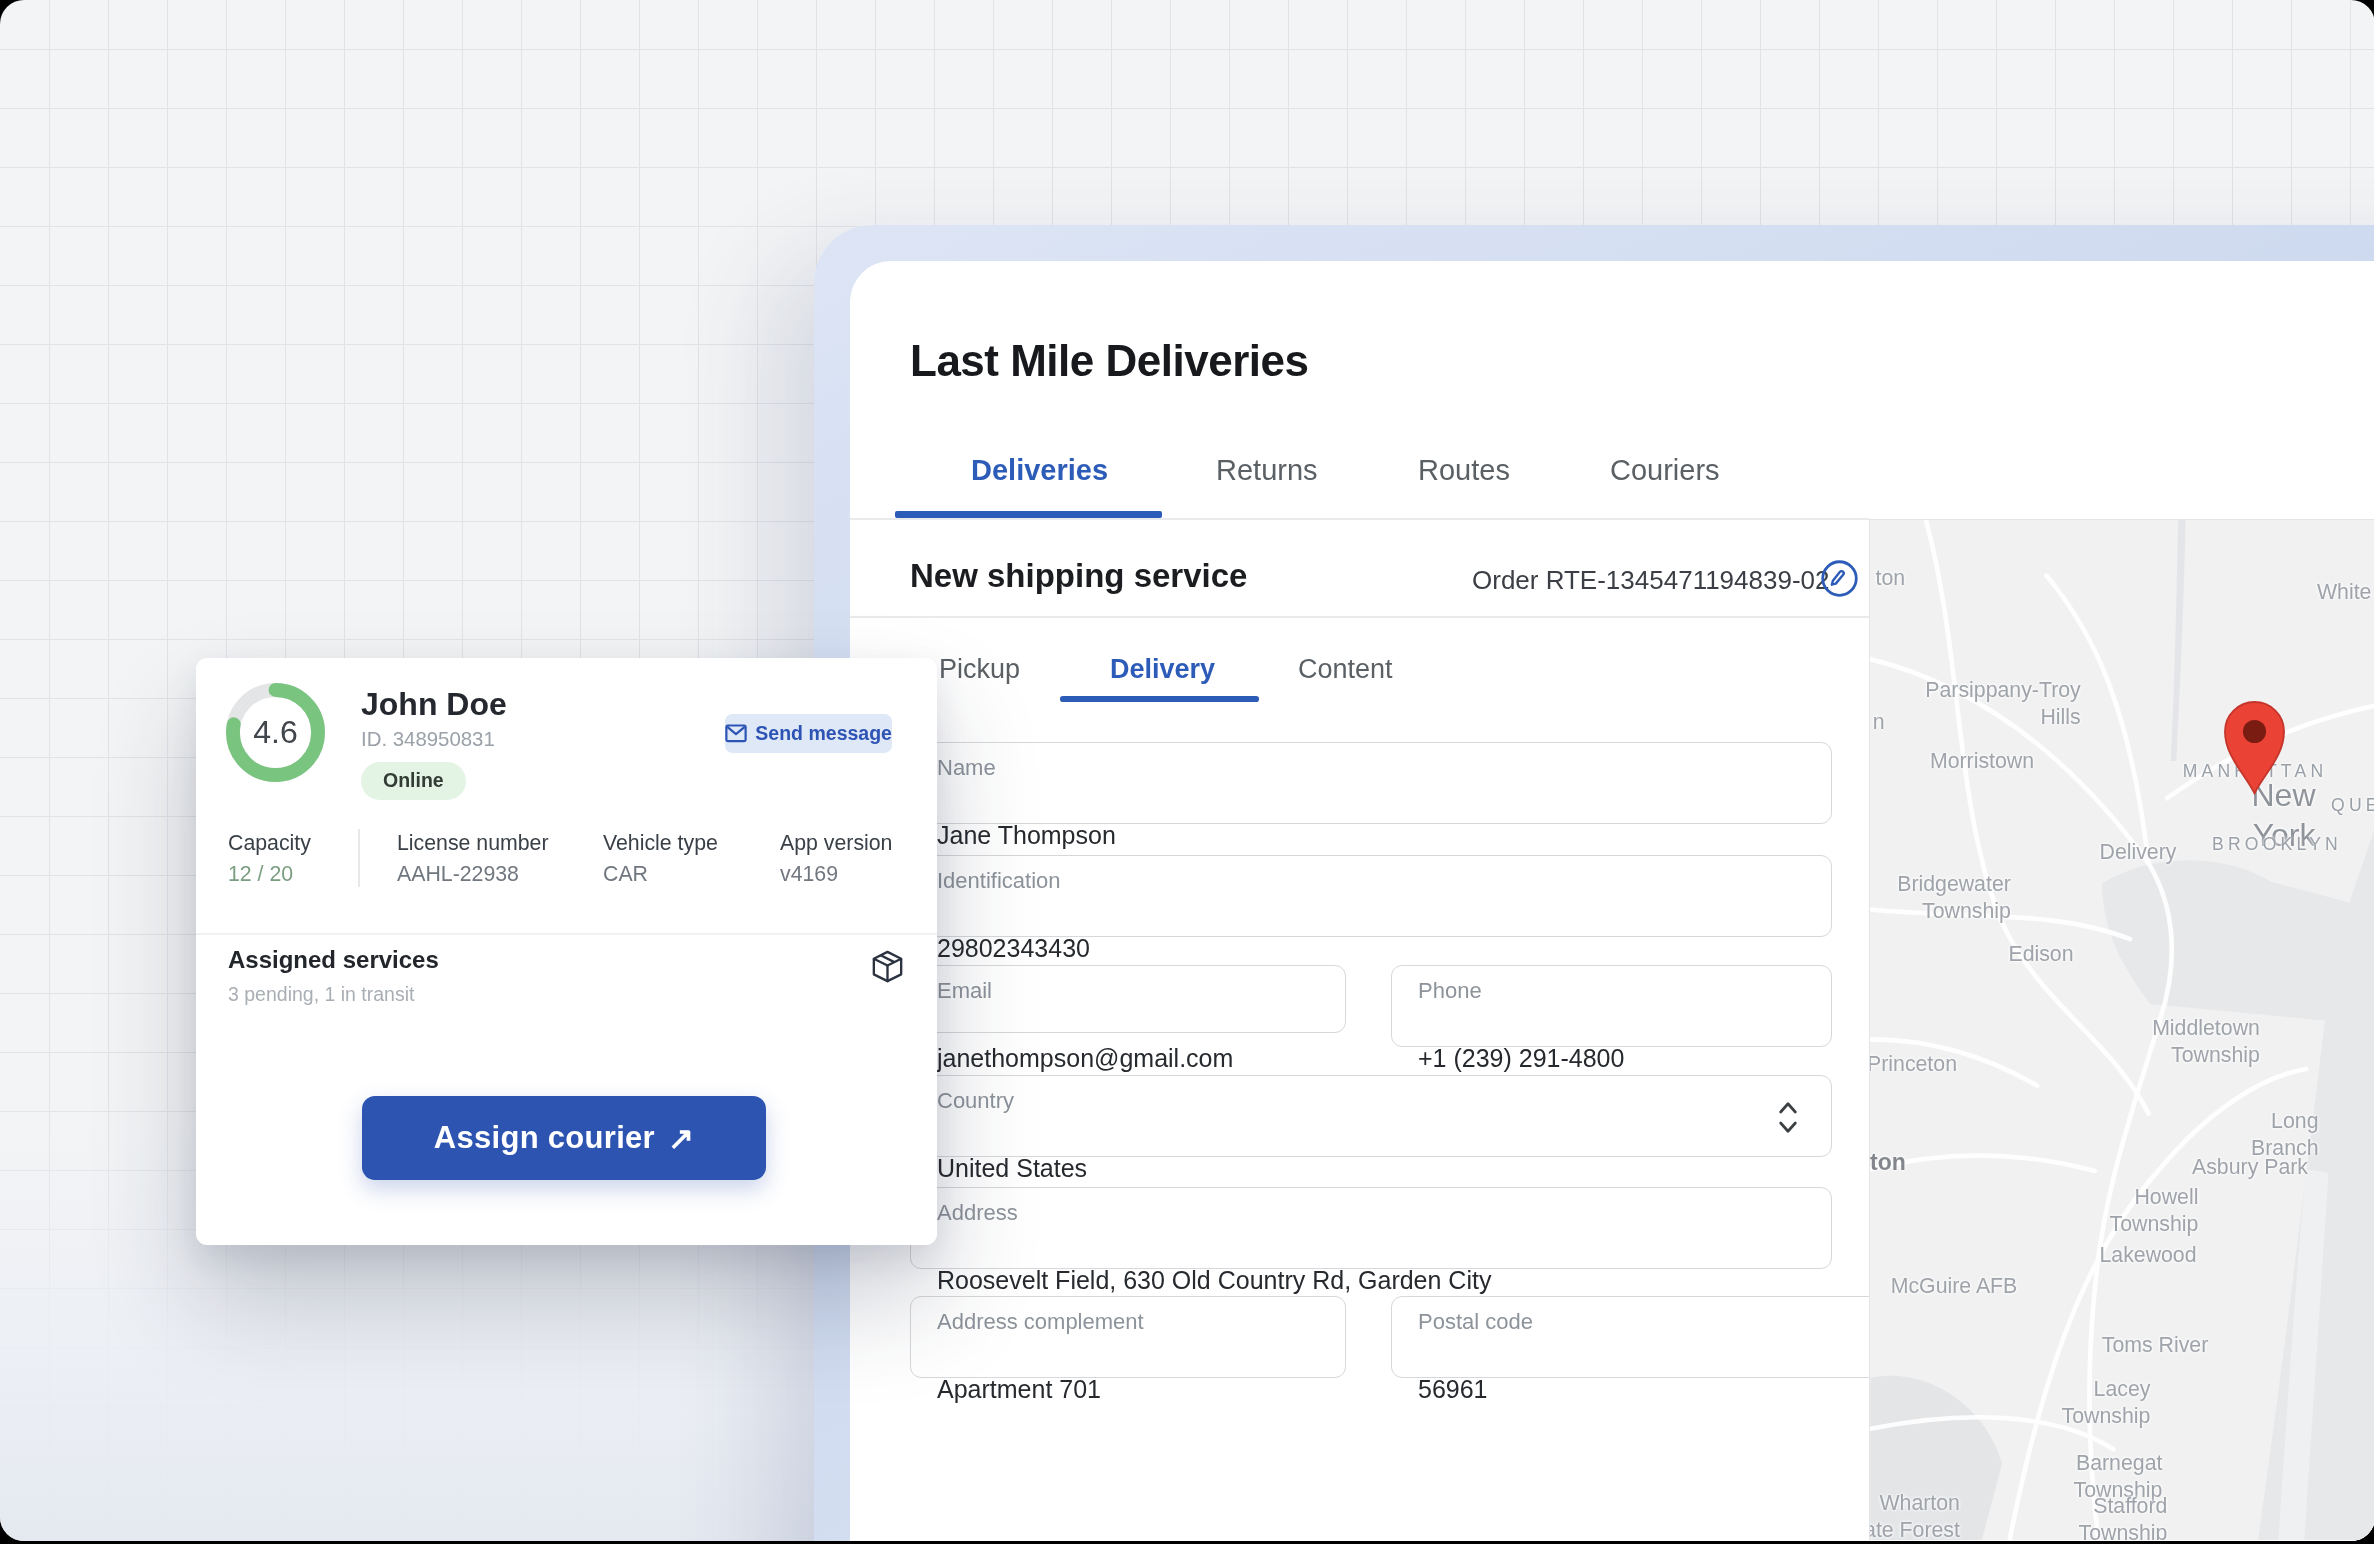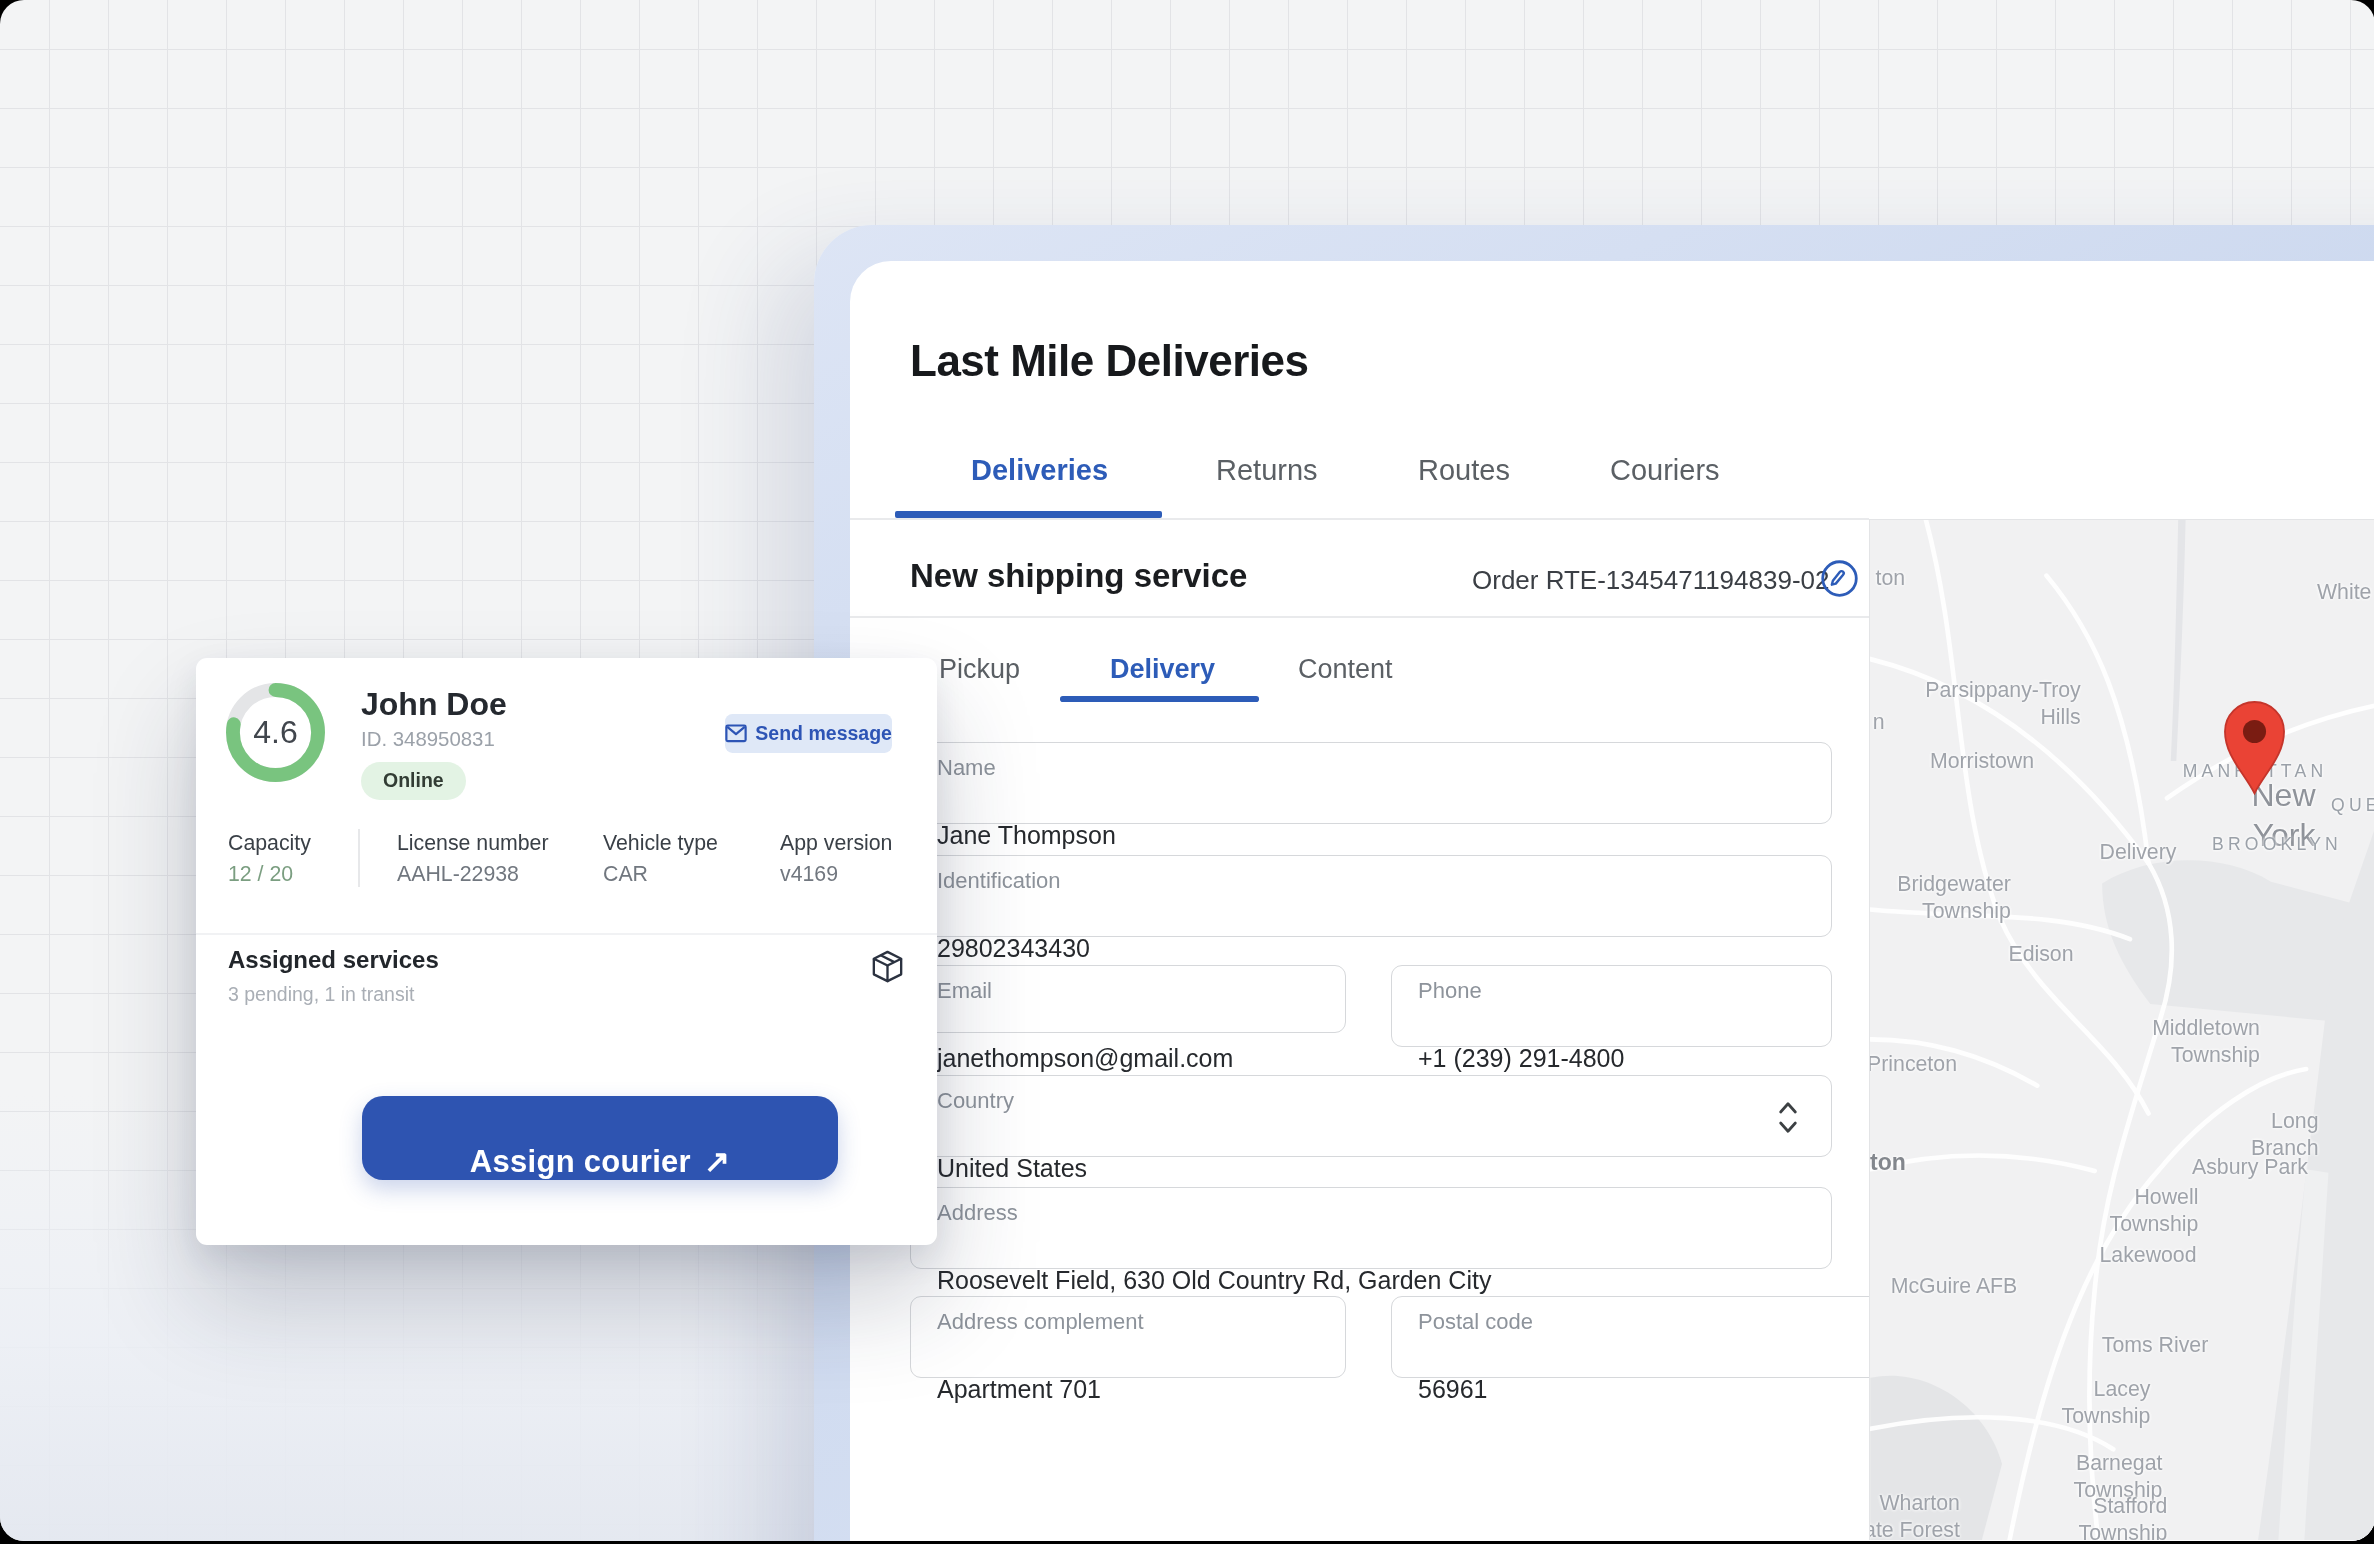--- a/index.html
+++ b/index.html
@@ -65,22 +65,22 @@
     display:flex; align-items:center; justify-content:center; gap:8.3px; cursor:pointer; }
   .send-btn span { font-size:19.5px; font-weight:700; color:#2d54b5; }
   .stat-lbl { position:absolute; top:173px; font-size:21.3px; color:#3a4047; }
   .stat-val { position:absolute; top:204px; font-size:21.3px; color:#71777f; }
   .stat-val.green { color:#7b9e81; }
   .v-div { position:absolute; left:162px; top:171px; width:1.9px; height:58px; background:#e7e8ea; }
   .h-div { position:absolute; left:0; right:0; top:275px; height:1.9px; background:#f1f2f4; }
   .assigned-title { position:absolute; left:32px; top:288px; font-size:24px; font-weight:700; color:#22262b; }
   .assigned-sub { position:absolute; left:32px; top:325px; font-size:19.5px; color:#a9aeb5; }
   .pkg-icon { position:absolute; left:670px; top:289px; }
-  .assign-btn { position:absolute; left:166px; top:438px; width:476px; height:84px; background:#2e54b1; border-radius:21px;
-    display:flex; align-items:flex-end; justify-content:center; gap:13px; cursor:pointer; box-shadow:0 9.3px 22px rgba(46,84,177,.25); }
+  .assign-btn { position:absolute; left:166px; top:438px; width:404px; height:84px; background:#2e54b1; border-radius:13px;
+    display:flex; align-items:center; justify-content:center; gap:13px; cursor:pointer; box-shadow:0 9.3px 22px rgba(46,84,177,.25); }
   .assign-btn span { color:#fff; font-size:31px; font-weight:700; letter-spacing:0.3px; }
 
   
   .map { position:absolute; left:1869px; top:519px; width:506px; height:1021px; background:#f1f1f2; overflow:hidden;
     border-left:0.9px solid #e3e4e6; border-top:0.9px solid #e3e4e6; }
   .map svg.base { position:absolute; left:0; top:0; }
   .map-label { position:absolute; transform:translate(-50%,-50%); font-size:21.3px; color:#9fa3aa; white-space:pre-line;
     text-align:right; text-shadow:0 0 3.7px #fff, 0 0 3.7px #fff; line-height:1.25; }
   .map-label.city { font-size:32px; color:#8f939a; font-weight:500; }
   .map-label.caps { font-size:17.6px; letter-spacing:4.2px; color:#9aa0a8; font-weight:500; }

